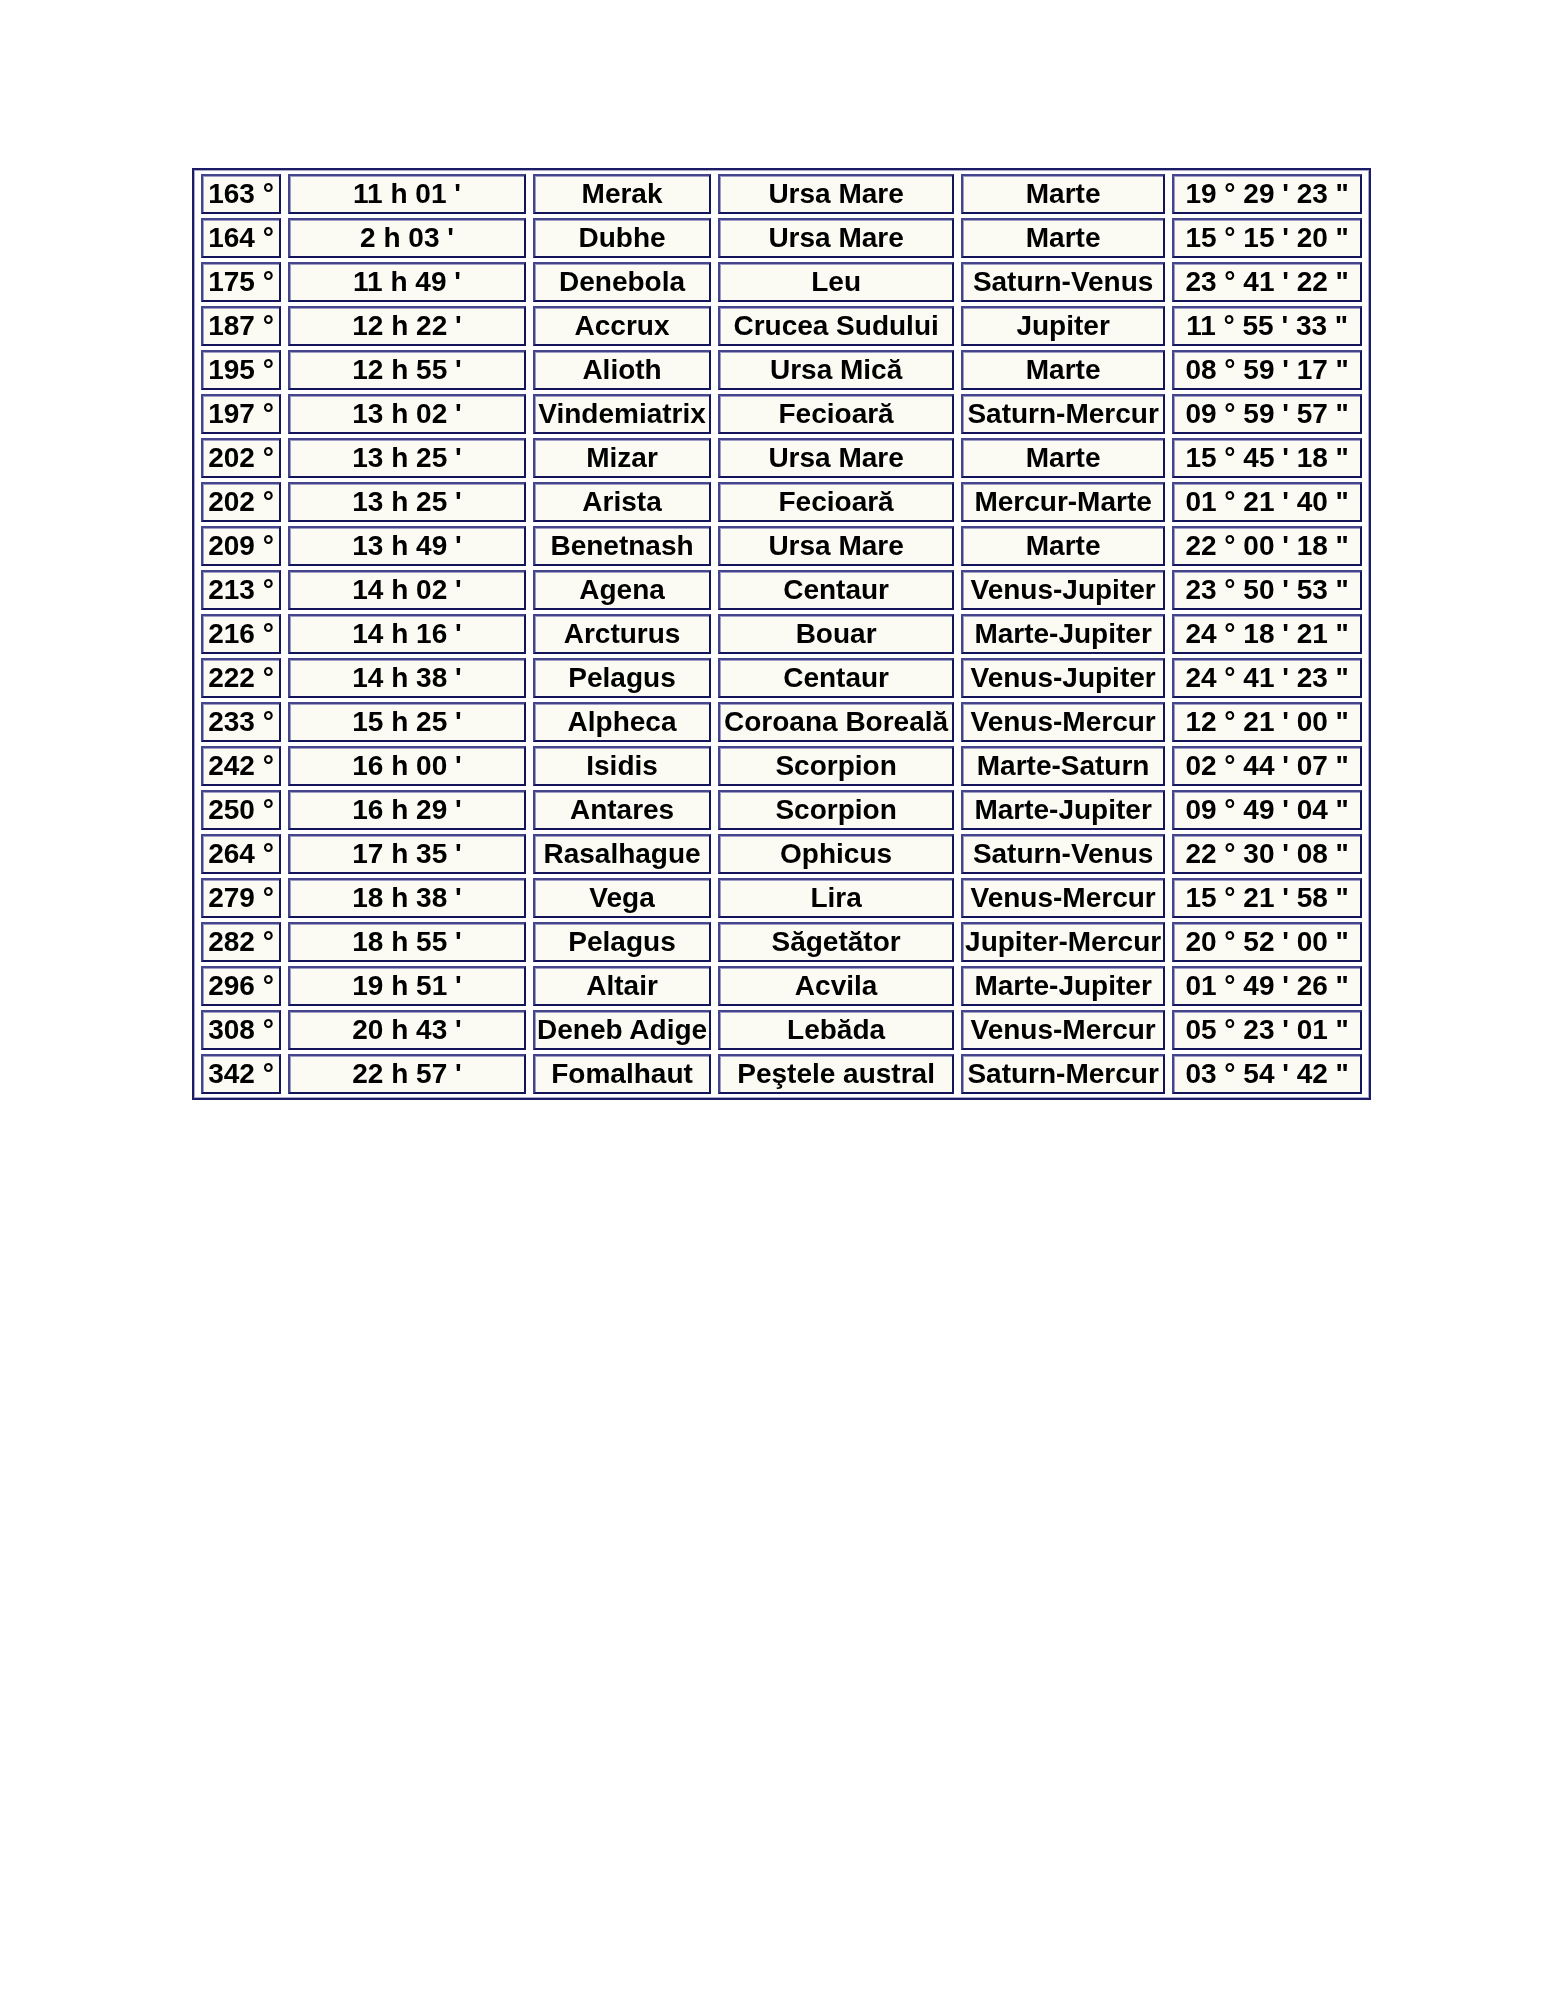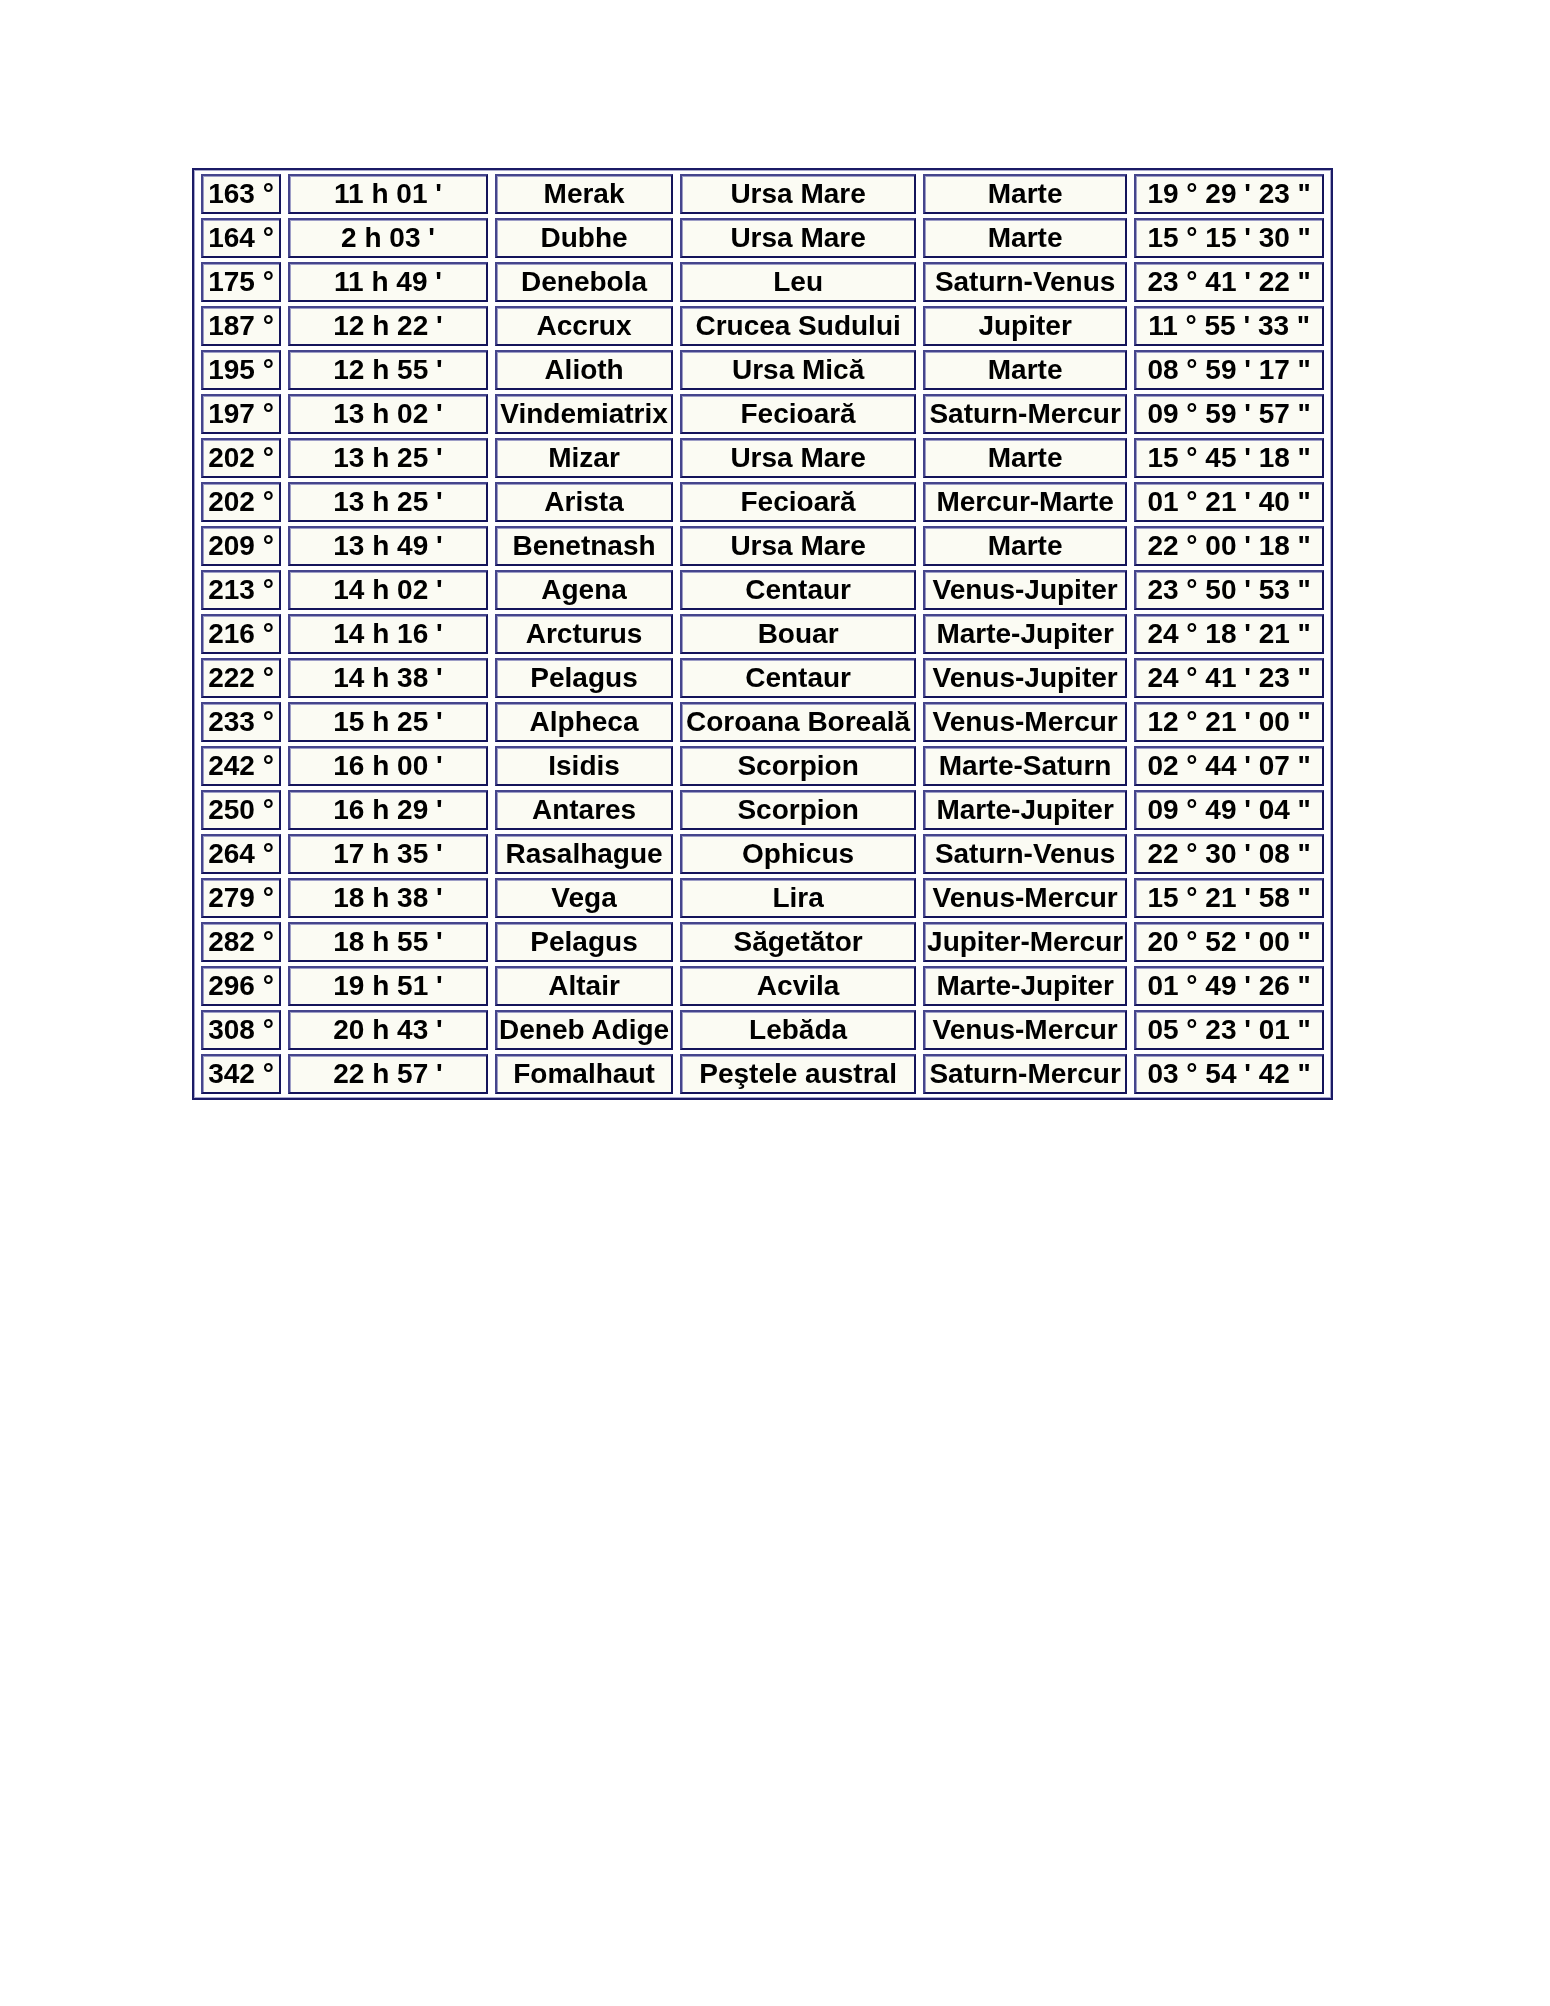--- a/index.html
+++ b/index.html
@@ -38,21 +38,21 @@
     line-height: 1;
     color: #000000;
     background: #fbfbf3;
     border: 2px solid;
     border-color: #45458c #14145a #14145a #45458c;
     box-shadow: inset 1px 1px 0 #9d9dc6;
     white-space: nowrap;
     overflow: hidden;
   }
   td.c0 { width: 80px;  }
-  td.c1 { width: 200px; }
+  td.c1 { width: 238px; }
   td.c2 { width: 172px; }
   td.c3 { width: 236px; }
   td.c4 { width: 204px; }
   td.c5 { width: 190px; }
 </style>
 </head>
 <body>
 
 <div class="table-wrap">
   <table class="astro">
@@ -64,21 +64,21 @@
           <td class="c3">Ursa Mare</td>
           <td class="c4">Marte</td>
           <td class="c5">19 ° 29 ' 23 "</td>
         </tr>
         <tr>
           <td class="c0">164 °</td>
           <td class="c1">2 h 03 '</td>
           <td class="c2">Dubhe</td>
           <td class="c3">Ursa Mare</td>
           <td class="c4">Marte</td>
-          <td class="c5">15 ° 15 ' 30 "</td>
+          <td class="c5">15 ° 15 ' 20 "</td>
         </tr>
         <tr>
           <td class="c0">175 °</td>
           <td class="c1">11 h 49 '</td>
           <td class="c2">Denebola</td>
           <td class="c3">Leu</td>
           <td class="c4">Saturn-Venus</td>
           <td class="c5">23 ° 41 ' 22 "</td>
         </tr>
         <tr>

